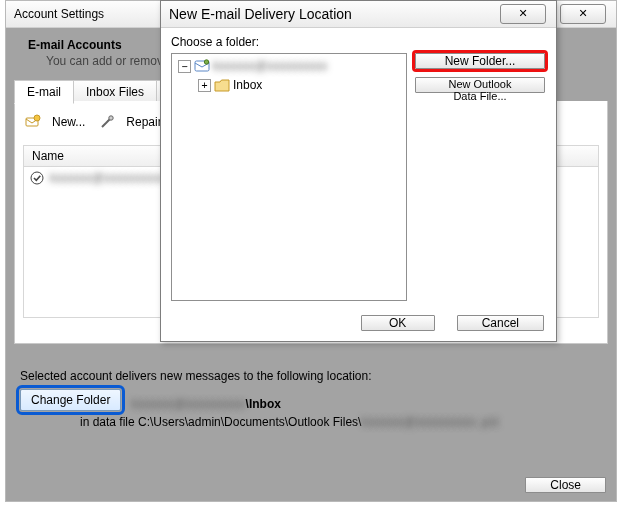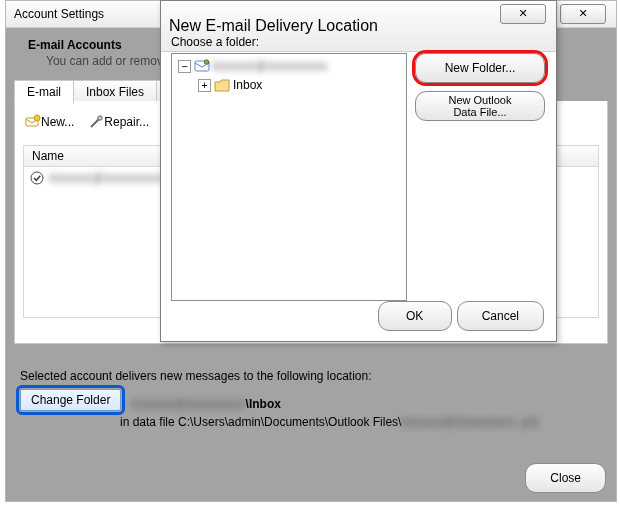--- a/index.html
+++ b/index.html
@@ -13,53 +13,53 @@
 .acct-header h1{margin:0 0 2px 0;font-size:12px;font-weight:bold}
 .acct-header p{margin:0;font-size:12px;color:#444;padding-left:18px}
 
 
 .acct-panel{position:absolute;left:8px;top:100px;right:8px;height:242px;border:1px solid #c9c9c9;border-top:none;background:#fff}
 .tabs{position:absolute;left:8px;top:79px;display:flex}
 .tab{border:1px solid #c9c9c9;background:linear-gradient(#fefefe,#ececec);padding:4px 12px;font-size:12px;border-bottom:1px solid #c9c9c9;margin-right:-1px;cursor:pointer}
 .tab.active{background:#fff;border-bottom:1px solid #fff;position:relative;z-index:2}
 
 .toolbar{height:30px;display:flex;align-items:center;gap:14px;padding:6px 10px 0 10px}
-.tool{display:flex;align-items:center;gap:0;font-size:12px;cursor:pointer}
+.tool{display:flex;align-items:center;gap:11px;font-size:12px;cursor:pointer}
 .tool .ico{width:16px;height:16px;display:flex;align-items:center;justify-content:center}
 
 .listhdr{margin:8px 8px 0 8px;border:1px solid #d7d7d7;background:linear-gradient(#fdfdfd,#efefef);height:20px;line-height:20px;padding:0 8px;font-size:12px}
 .listbody{margin:0 8px;border:1px solid #d7d7d7;border-top:none;height:150px;background:#fff}
 .row{display:flex;align-items:center;height:22px;padding:0 6px;gap:6px}
 .blur{color:transparent;text-shadow:0 0 6px rgba(80,80,80,.9)}
 
 .acct-lower{position:absolute;left:14px;right:14px;top:368px}
 .acct-lower .line{font-size:12px;margin-bottom:6px}
 .locrow{display:flex;align-items:flex-end;gap:10px}
 .chgbtn{height:22px;padding:0 10px;border:1px solid #7a99b8;background:linear-gradient(#eef6ff,#d8eaff);border-radius:2px;font-size:12px;cursor:pointer}
 .hl-blue{outline:3px solid #0a5bd3;outline-offset:1px}
-.loc-path{font-size:12px;margin-top:4px;margin-left:100px}
+.loc-path{font-size:12px;margin-top:4px;margin-left:60px}
 
 .acct-close{position:absolute;right:10px;bottom:8px}
-.winbtn{height:30px;min-width:74px;padding:0 24px;border:1px solid #8c8c8c;border-radius:11px;background:linear-gradient(#fefefe,#e6e6e6);font-size:12px;cursor:pointer}
+.winbtn{height:16px;min-width:74px;padding:0 24px;border:1px solid #8c8c8c;border-radius:1px;background:linear-gradient(#fefefe,#e6e6e6);font-size:12px;cursor:pointer}
 
 
 .dlg{position:absolute;left:160px;top:0;width:395px;height:340px;border:1px solid #7d7d7d;background:#fff;box-shadow:2px 2px 6px rgba(0,0,0,.25)}
-.dlg-titlebar{height:26px;line-height:26px;padding:12px 8px;background:linear-gradient(#fdfdfd,#ebebeb);border-bottom:1px solid #d0d0d0;font-size:16px}
+.dlg-titlebar{height:26px;line-height:26px;padding:0 8px;background:linear-gradient(#fdfdfd,#ebebeb);border-bottom:1px solid #d0d0d0;font-size:14px}
 .dlg-xbtn{position:absolute;right:10px;top:3px;width:44px;height:18px;border:1px solid #8a8a8a;border-radius:3px;background:linear-gradient(#fff,#e5e5e5);text-align:center;line-height:16px;font-size:11px;cursor:pointer}
 .dlg-body{position:absolute;left:10px;right:10px;top:34px;bottom:40px}
 .dlg-lbl{font-size:12px;margin-bottom:12px}
 .tree{position:absolute;left:0;top:18px;width:234px;bottom:0;border:1px solid #8f8f8f;background:#fff;overflow:auto}
 .tree ul{list-style:none;margin:0;padding:4px 0 0 6px}
 .tree li{padding:1px 0;white-space:nowrap;font-size:12px}
 .tree .node{display:flex;align-items:center;gap:3px}
 .toggle{width:11px;height:11px;border:1px solid #9a9a9a;display:inline-flex;align-items:center;justify-content:center;font-size:10px;line-height:9px;background:#fff;cursor:pointer;font-family:monospace}
 .dlg-right{position:absolute;left:244px;top:18px;width:130px;display:flex;flex-direction:column;gap:8px}
 .dlg-right .winbtn{width:130px}
 .hl-red{outline:3px solid #e11;outline-offset:0px}
-.dlg-foot{position:absolute;right:12px;bottom:10px;display:flex;gap:5px}
+.dlg-foot{position:absolute;right:12px;bottom:10px;display:flex;gap:22px}
 
 
 svg{display:block}
 </style>
 </head>
 <body>
 <div class="stage">
 
 <div class="acct">
   <div class="acct-titlebar">

